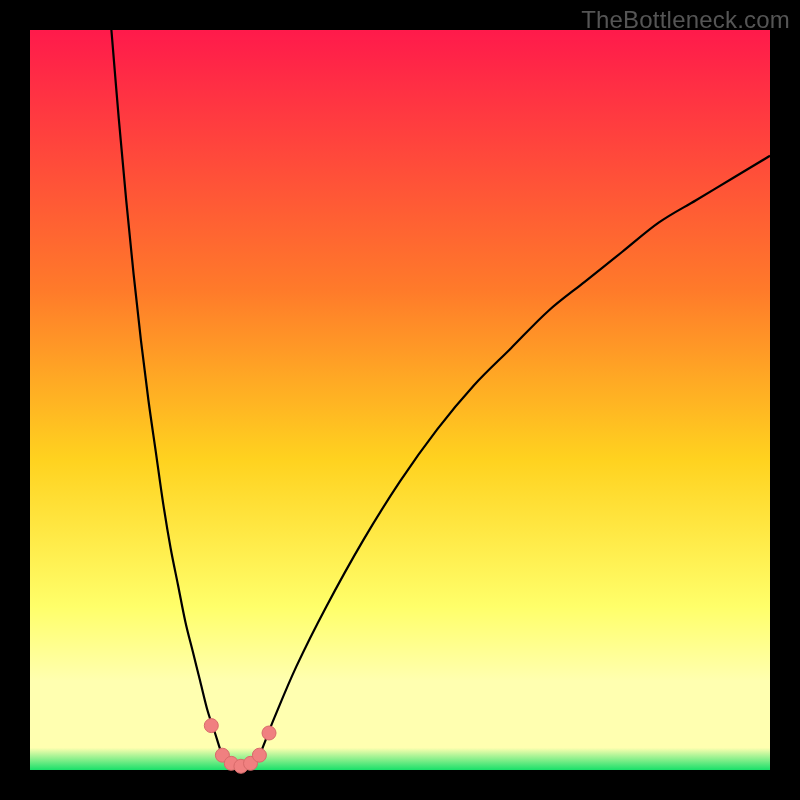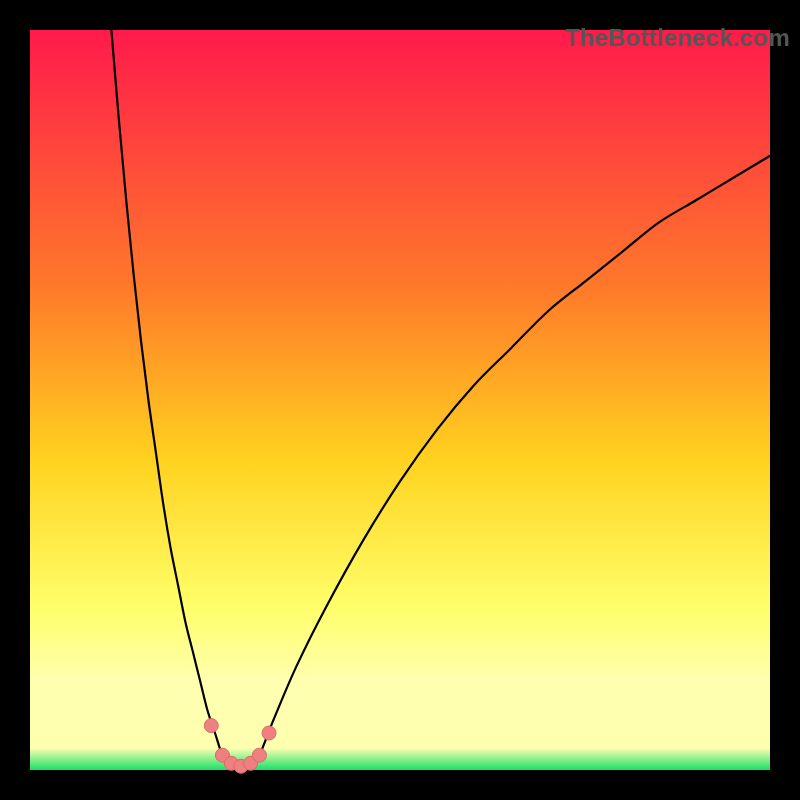--- a/index.html
+++ b/index.html
@@ -18,25 +18,25 @@
     width: 740px;
     height: 740px;
     overflow: hidden;
   }
   .gradient {
     position: absolute;
     inset: 0;
   }
   .watermark {
     position: absolute;
-    top: 24px;
+    top: 6px;
     right: 10px;
     color: #555;
     font-size: 24px;
-    font-weight: 700;
+    font-weight: 400;
     letter-spacing: 0.2px;
     user-select: none;
   }
   svg.curve {
     position: absolute;
     left: 30px;
     top: 30px;
     width: 740px;
     height: 740px;
     overflow: visible;

